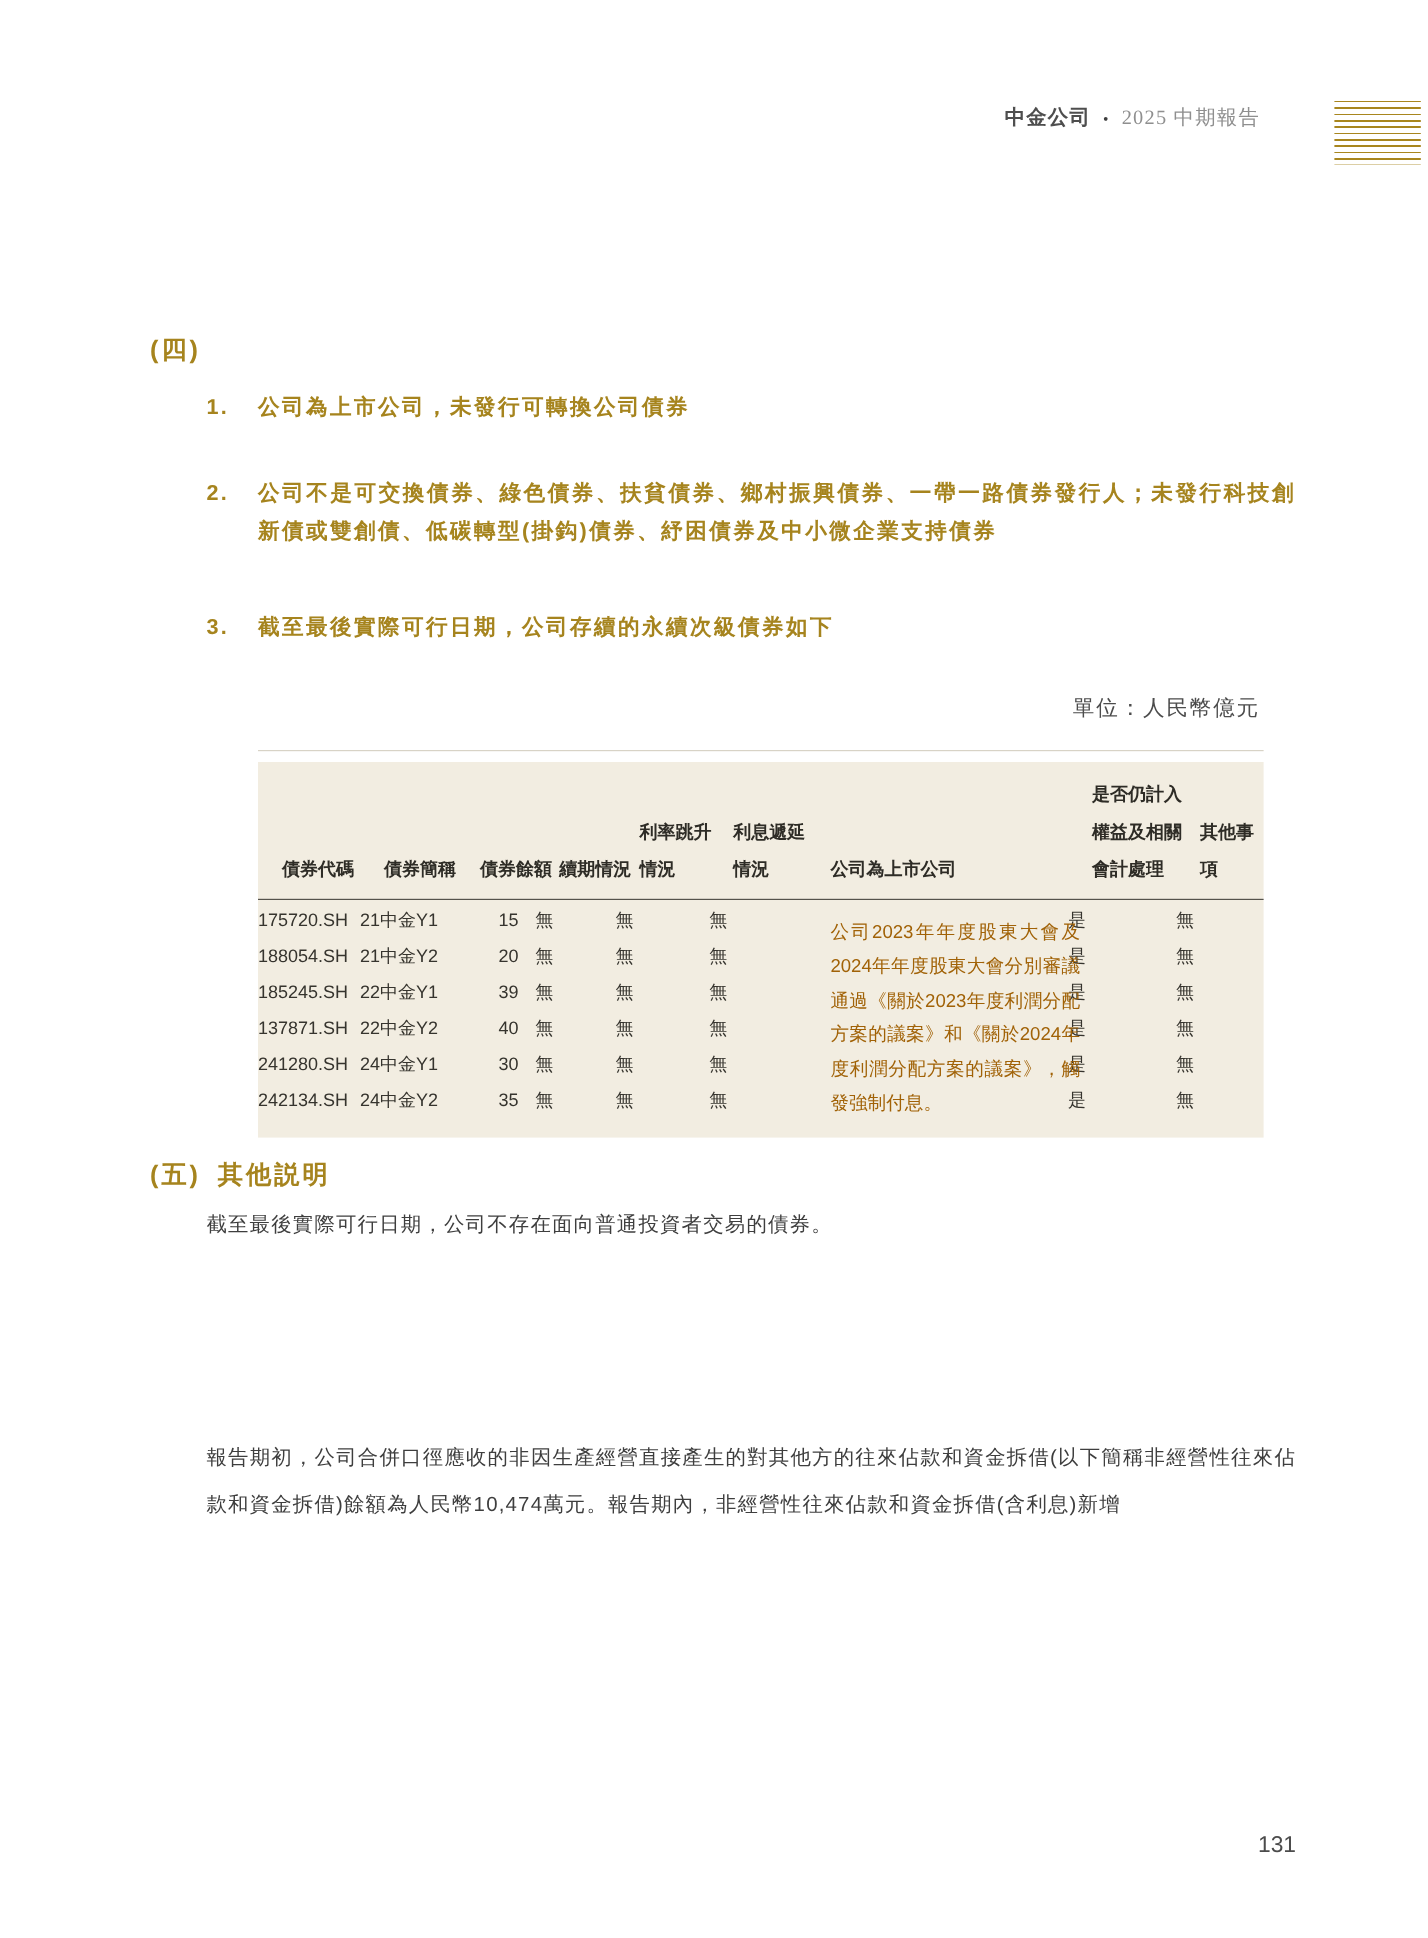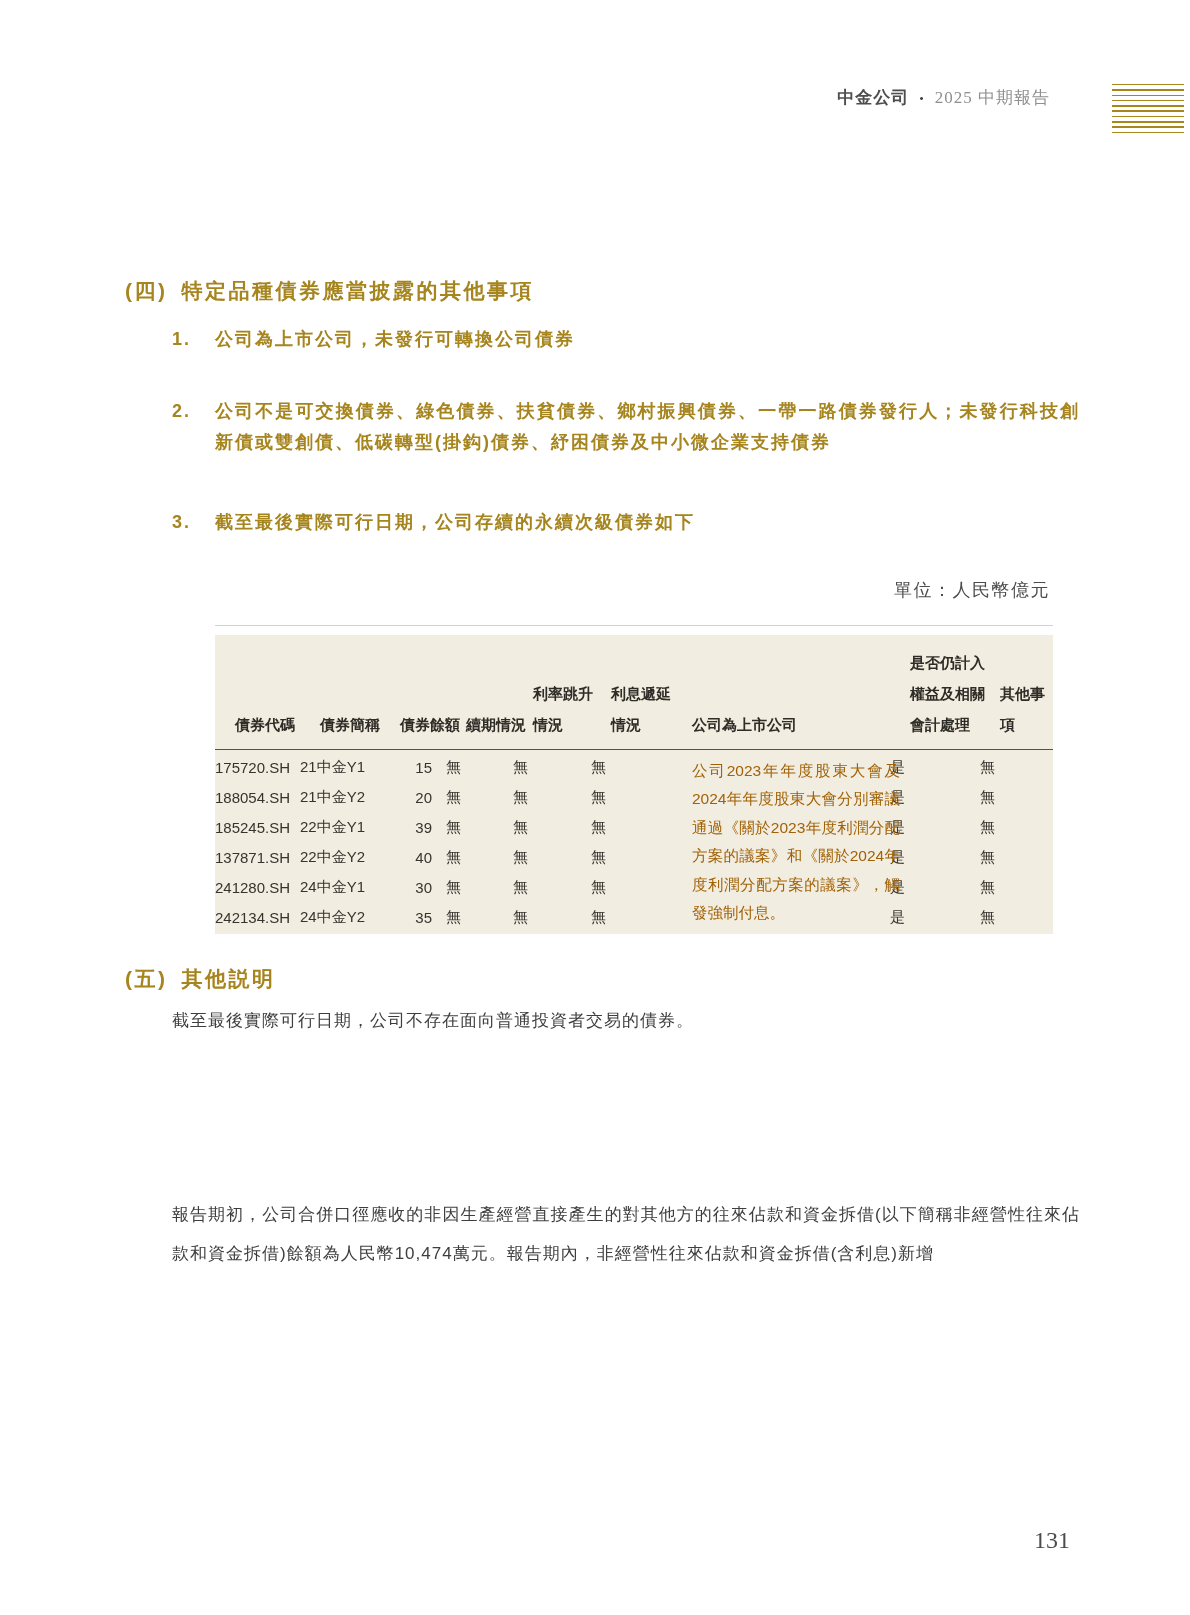--- a/index.html
+++ b/index.html
@@ -115,21 +115,21 @@
   }
   .tb-head > div { white-space: pre-line; }
   .h-balance { padding-right: 0; }
   .pl4 { padding-left: 4px; }
   .pl2 { padding-left: 2px; }
   .pl9 { padding-left: 9px; }
   .pl7 { padding-left: 7px; }
   .tb-body {
     position: relative;
     padding-top: 2px;
-    padding-bottom: 2px;
+    padding-bottom: 16px;
   }
   .tb-row {
     display: grid;
     grid-template-columns: 85px 80px 62px 71px 78px 79px 211px 92px 60px;
     height: 30px;
     align-items: center;
   }
   .c-balance { text-align: right; padding-right: 10px; }
   .forced-note {
     position: absolute;
@@ -155,39 +155,38 @@
     line-height: 38.5px;
     text-align: justify;
     color: #3e3e3e;
   }
   .para-single { line-height: 24px; }
 
   
   .page-num {
     position: absolute;
     top: 1527px;
-    right: 120px;
-    font-family: Liberation Serif, serif;
-    font-size: 24px;
+    right: 110px;
+    font-family: Liberation Sans, sans-serif;
+    font-size: 19px;
     color: #4c4c4c;
   }
 </style>
 </head>
 <body>
 
 <div class="page">
 
   <div class="run-head">
     <span class="company">中金公司</span><span class="dot">•</span><span class="rpt">2025 中期報告</span>
   </div>
   <div class="logo-lines"></div>
 
   <div class="sec-head gold" style="top:277px">
     <span class="sec-num">(四)</span>
-    <span>特定品種債券應當披露的其他事項</span>
   </div>
 
   <div class="item gold" style="top:324px">
     <span class="item-num">1.</span>
     <span class="item-text">公司為上市公司，未發行可轉換公司債券</span>
   </div>
 
   <div class="item gold" style="top:396px">
     <span class="item-num">2.</span>
     <span class="item-text">公司不是可交換債券、綠色債券、扶貧債券、鄉村振興債券、一帶一路債券發行人；未發行科技創新債或雙創債、低碳轉型(掛鈎)債券、紓困債券及中小微企業支持債券</span>

